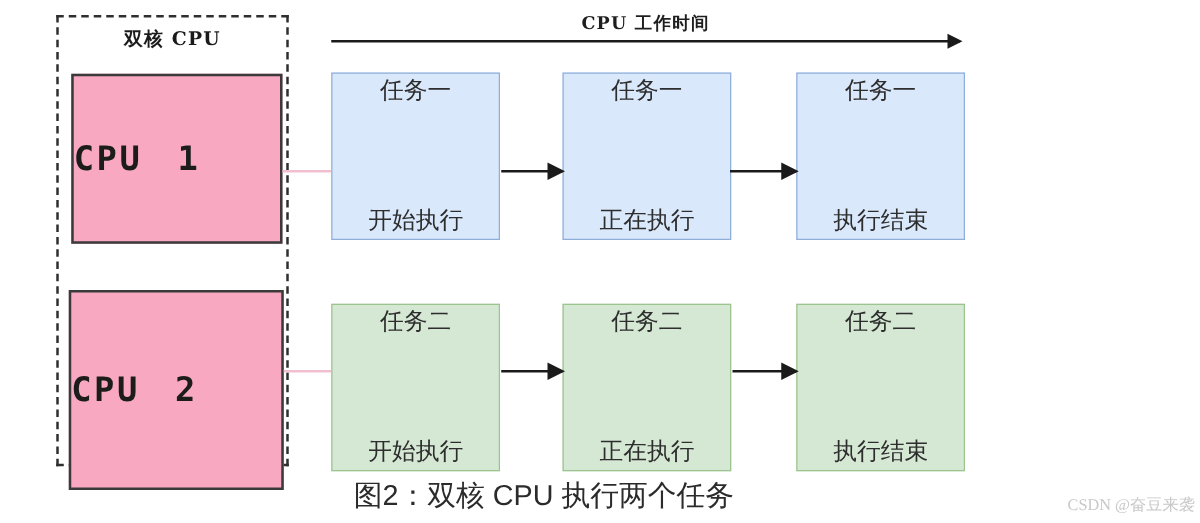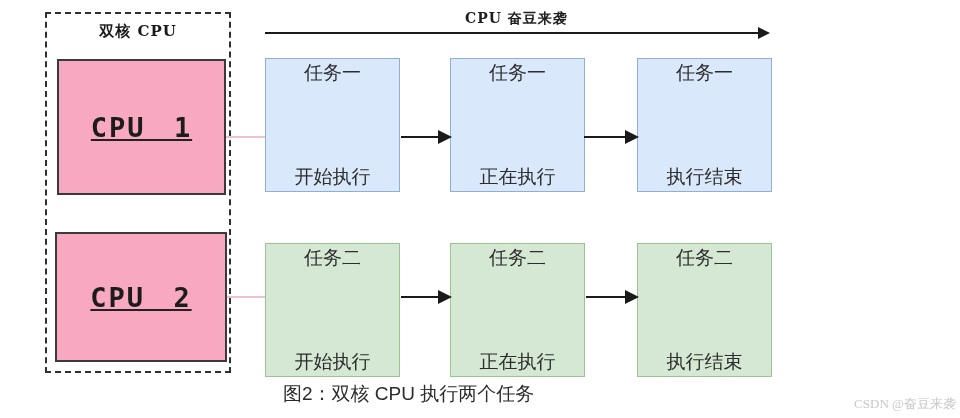--- a/index.html
+++ b/index.html
@@ -31,26 +31,25 @@
     font-family: "DejaVu Serif", serif;
   }
 
   
   .cpu-box {
     position: absolute;
     background: var(--cpu-fill);
     border: 2px solid var(--cpu-border);
     display: flex;
     align-items: center;
-    justify-content: center;
+    justify-content: flex-start;
     box-sizing: border-box;
-    text-decoration: underline;
   }
   .cpu-box-1 { left: 57px;  top: 59px;  width: 169px; height: 136px; }
-  .cpu-box-2 { left: 55px;  top: 232px; width: 172px; height: 130px; }
+  .cpu-box-2 { left: 55px;  top: 232px; width: 172px; height: 160px; }
   .cpu-box-label {
     font-family: "DejaVu Sans Mono", monospace;
     font-weight: bold;
     font-size: 27px;
     letter-spacing: 2px;
     word-spacing: 10px;
     color: #1c1c1c;
   }
 
   
@@ -114,39 +113,39 @@
     position: absolute;
     height: 2px;
     background: var(--connector-pink);
   }
   .conn-1 { left: 226px; top: 136px; width: 39px; }
   .conn-2 { left: 227px; top: 296px; width: 38px; }
 
   .caption {
     position: absolute;
     left: 283px; top: 381px;
-    font-size: 19px;
+    font-size: 23px;
     color: #2b2b2b;
     font-family: "Liberation Sans", sans-serif;
   }
 
   .watermark {
     position: absolute;
     right: 4px; top: 395px;
     font-size: 13px;
     color: #c8c8c8;
     font-family: Liberation Serif, serif;
   }
 </style>
 </head>
 <body>
 
 <div class="canvas">
 
-  <div class="timeline-label">CPU 奋豆来袭</div>
+  <div class="timeline-label">CPU 工作时间</div>
   <div class="h-arrow timeline-arrow">
     <span class="head"></span>
   </div>
 
   <div class="cpu-group">
     <div class="cpu-group-label">双核 CPU</div>
   </div>
 
   <div class="cpu-box cpu-box-1">
     <span class="cpu-box-label">CPU 1</span>

